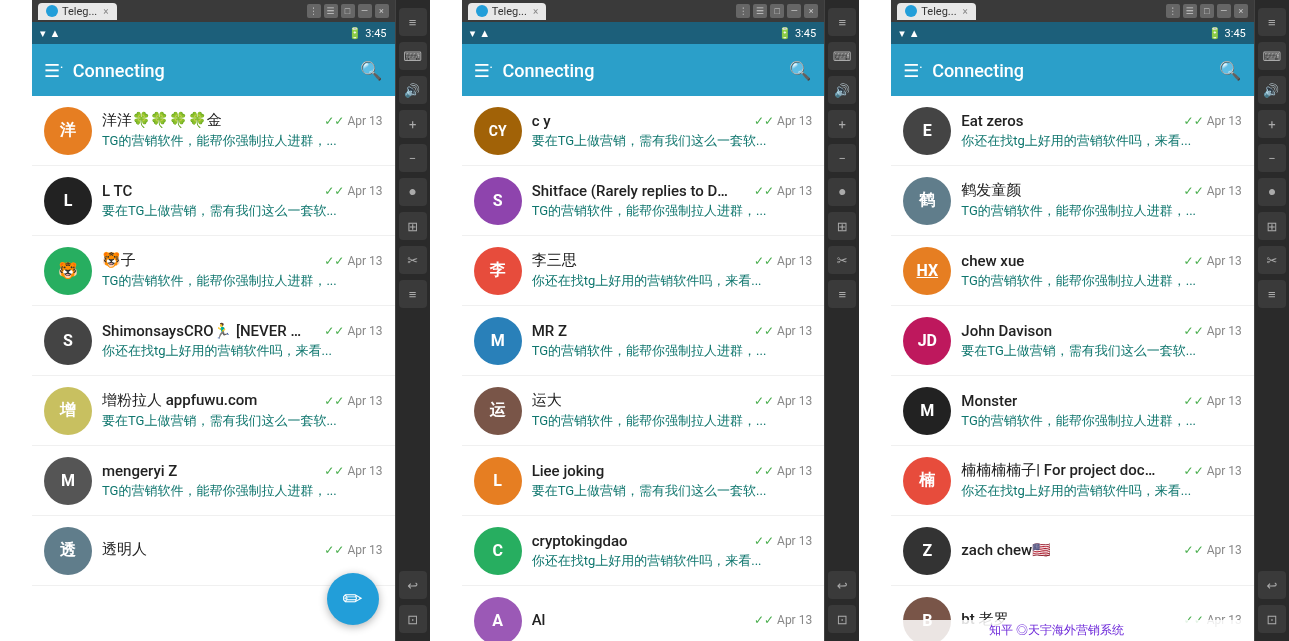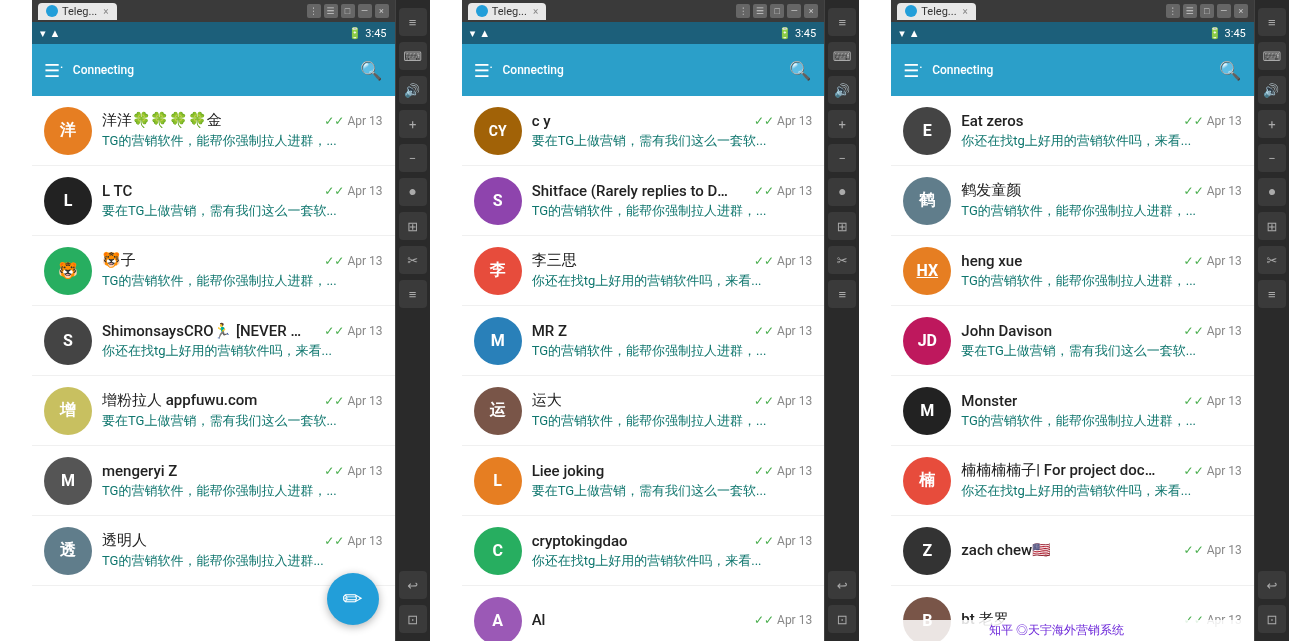--- a/index.html
+++ b/index.html
@@ -114,21 +114,21 @@
       gap: 10px;
     }
     .menu-icon {
       color: white;
       font-size: 18px;
       cursor: pointer;
     }
     .header-title {
       flex: 1;
       color: white;
-      font-size: 12px;
+      font-size: 18px;
       font-weight: 500;
     }
     .header-search {
       color: white;
       font-size: 18px;
       cursor: pointer;
     }
 
     
     .chat-list {
@@ -370,21 +370,20 @@
       <div class="chat-item">
         <div class="avatar" style="background: rgb(96, 125, 139); font-size: 16px;">透</div>
         <div class="chat-info">
           <div class="chat-name-row">
             <span class="chat-name">透明人</span>
             <div class="chat-meta">
               <span class="check-icon">✓✓</span>
               <span>Apr 13</span>
             </div>
           </div>
-          <div class="chat-preview">TG的营销软件，能帮你强制拉入进群...</div>
         </div>
       </div>
     </div>
     <div class="fab">✏</div>
   </div>
 <div class="side-toolbar">
     <div class="toolbar-btn">≡</div>
     <div class="toolbar-btn">⌨</div>
     <div class="toolbar-btn">🔊</div>
     <div class="toolbar-btn">+</div>
@@ -602,21 +601,21 @@
               <span>Apr 13</span>
             </div>
           </div>
           <div class="chat-preview">TG的营销软件，能帮你强制拉人进群，...</div>
         </div>
       </div>
       <div class="chat-item">
         <div class="avatar" style="background: rgb(230, 126, 34); font-size: 16px; text-decoration: underline;">HX</div>
         <div class="chat-info">
           <div class="chat-name-row">
-            <span class="chat-name">heng xue</span>
+            <span class="chat-name">chew xue</span>
             <div class="chat-meta">
               <span class="check-icon">✓✓</span>
               <span>Apr 13</span>
             </div>
           </div>
           <div class="chat-preview">TG的营销软件，能帮你强制拉人进群，...</div>
         </div>
       </div>
       <div class="chat-item">
         <div class="avatar" style="background: #be185d; font-size: 16px;">JD</div>

